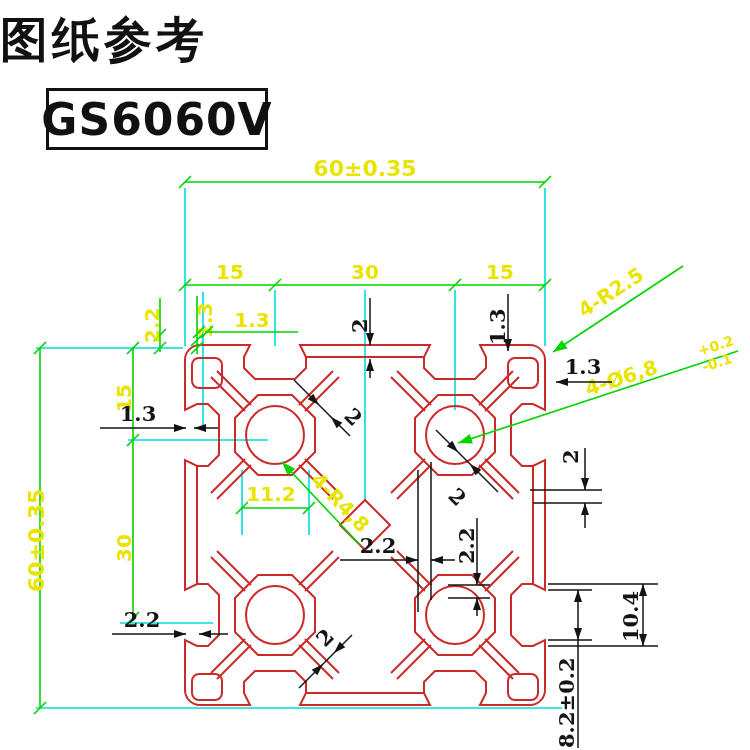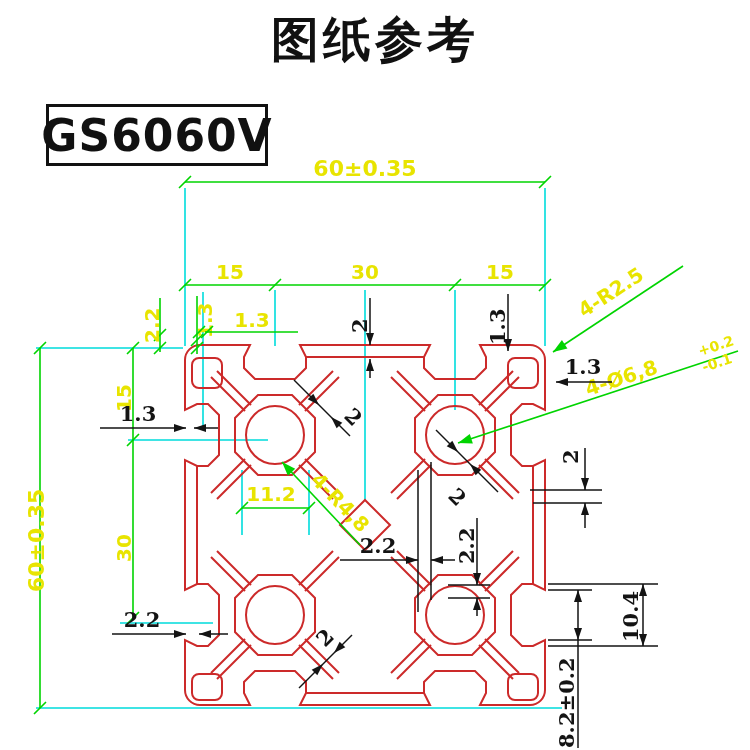--- a/index.html
+++ b/index.html
@@ -1,22 +1,22 @@
 <!DOCTYPE html>
 <html><head>
 <meta charset="utf-8">
 <style>
   html,body{margin:0;padding:0;background:#ffffff;}
   #stage{position:relative;width:750px;height:750px;background:#ffffff;overflow:hidden;
          font-family:"DejaVu Sans",sans-serif;}
-  #title{position:absolute;left:0;top:8px;width:100%;text-align:center;
+  #title{position:absolute;left:0;top:8px;width:100%;
          font-size:48px;font-weight:bold;color:#111;letter-spacing:4px;}
   #model-box{position:absolute;left:46px;top:88px;width:216px;height:56px;
          border:3px solid #111;display:flex;align-items:center;justify-content:center;
-         font-size:44px;font-weight:bold;color:#111;letter-spacing:1px;margin-top:16px;}
+         font-size:44px;font-weight:bold;color:#111;letter-spacing:1px;}
   svg{position:absolute;left:0;top:0;}
   .red{stroke:#cc2a2a;stroke-width:2;fill:none;}
   .cyan{stroke:#00dcdc;stroke-width:1.6;fill:none;}
   .grn{stroke:#00d400;stroke-width:1.6;fill:none;}
   .blk{stroke:#141414;stroke-width:1.5;fill:none;}
   .ahb{fill:#141414;stroke:none;}
   .ahg{fill:#00d400;stroke:none;}
   .ty{fill:#e8e400;font-weight:bold;font-size:20px;font-family:"DejaVu Sans",sans-serif;}
   .tyb{fill:#e8e400;font-weight:bold;font-size:22px;font-family:"DejaVu Sans",sans-serif;}
   .tys{fill:#e8e400;font-weight:bold;font-size:14px;font-family:"DejaVu Sans",sans-serif;}

